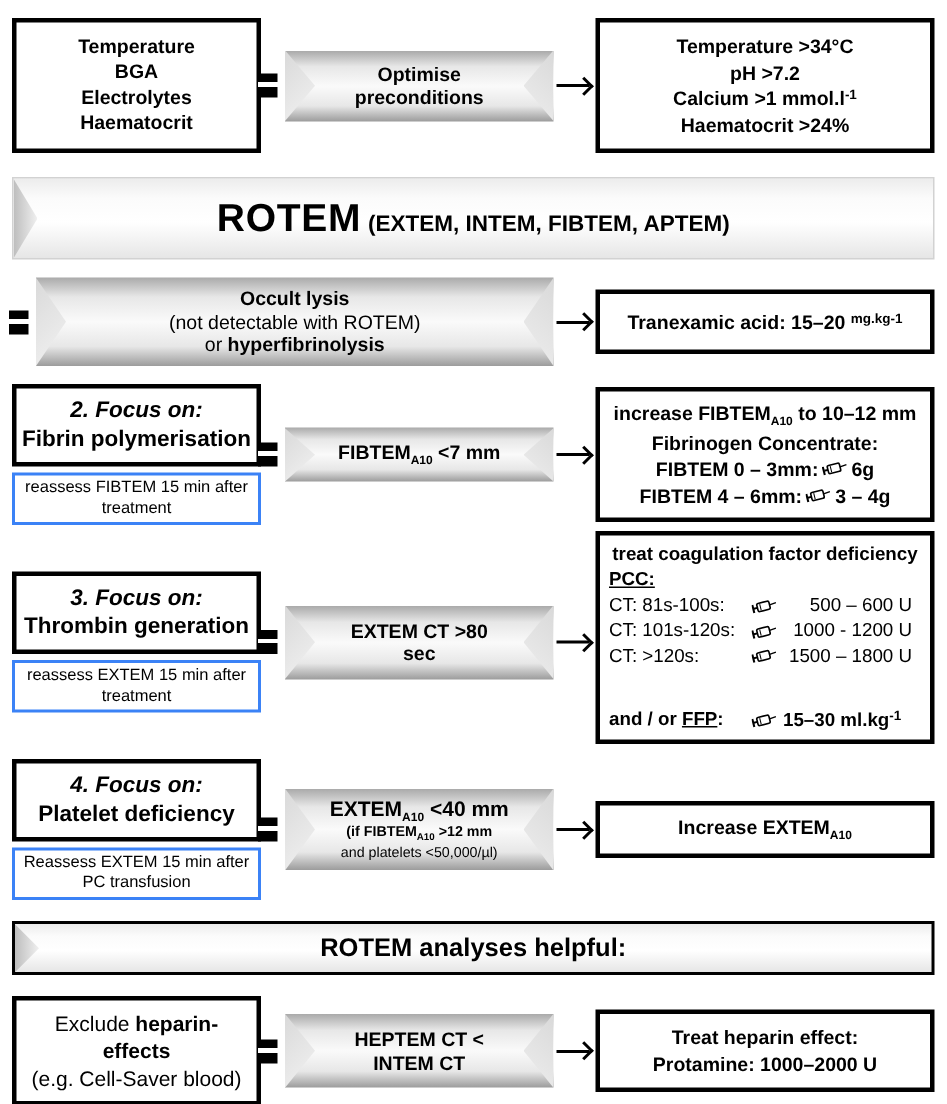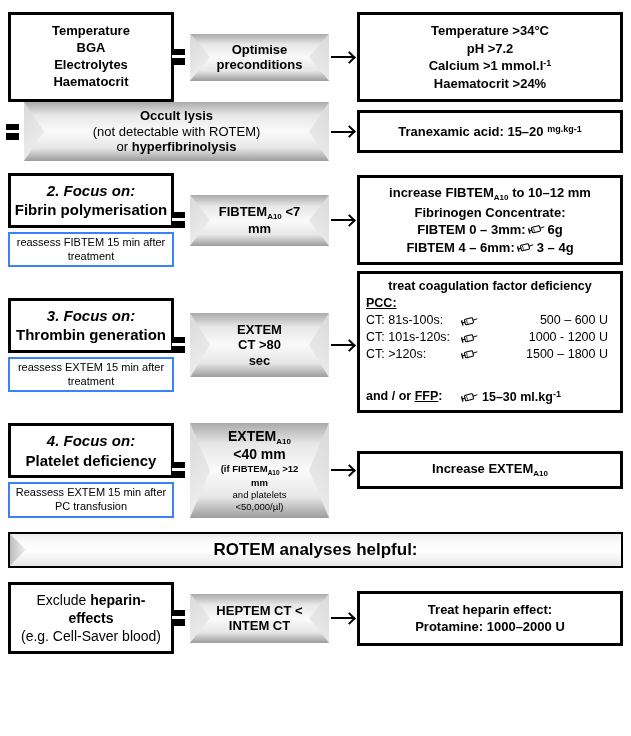--- a/index.html
+++ b/index.html
@@ -3,21 +3,21 @@
 <meta charset="utf-8">
 <style>
   html,body{margin:0;padding:0;background:#fff;}
   body{width:631px;height:736px;overflow:hidden;font-family:"Liberation Sans",sans-serif;color:#000;}
   .page{box-sizing:border-box;width:631px;padding:6px 6px 0 6px;}
 
   
   .frow{display:flex;align-items:center;margin:0 2px;}
   .leftcol{width:166px;flex:none;display:flex;flex-direction:column;gap:4px;}
   .midcol{flex:1;display:flex;align-items:center;min-width:0;}
-  .rightcol{width:266px;flex:none;border-radius:23px;}
+  .rightcol{width:226px;flex:none;border-radius:23px;}
 
   .box{box-sizing:border-box;border:3px solid #000;background:#fff;text-align:center;
        font-weight:bold;font-size:13px;line-height:1.3;padding:5px 3px;}
   .note{box-sizing:border-box;border:2px solid #3b82f6;background:#fff;text-align:center;
         font-weight:normal;font-size:11px;line-height:1.25;padding:2px 2px;}
   .rbox{box-sizing:border-box;border:3px solid #000;background:#fff;text-align:center;
         font-weight:bold;font-size:13px;line-height:1.35;padding:4px 3px;}
 
   
   .connector{flex:none;width:13px;height:16px;margin-left:-2px;z-index:2;
@@ -113,20 +113,24 @@
     <div class="rightcol">
       <div class="rbox" style="padding:7px 3px;">
         <div>Temperature &gt;34°C</div>
         <div>pH &gt;7.2</div>
         <div><span>Calcium &gt;1 mmol.l</span><span class="sup">-1</span></div>
         <div>Haematocrit &gt;24%</div>
       </div>
     </div>
   </div>
 
+  <div class="band">
+    <span class="big">ROTEM</span>
+    <span class="small"> <span>(EXTEM, INTEM, FIBTEM, APTEM)</span></span>
+  </div>
 
   <div class="frow">
     <div class="midcol">
       <div class="connector"></div>
       <div class="banner">
         <div>Occult lysis</div>
         <div class="nb">(not detectable with ROTEM)</div>
         <div><span class="nb">or </span><span>hyperfibrinolysis</span></div>
       </div>
       <div class="arrow"></div>

